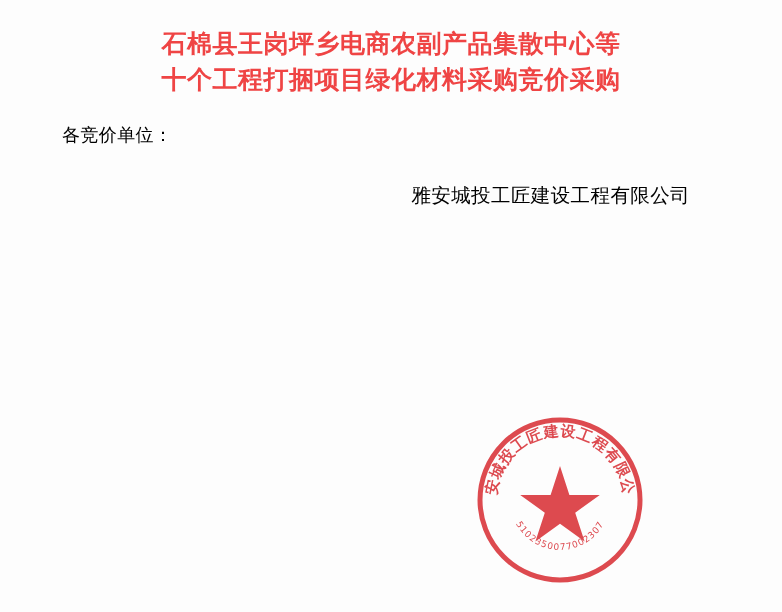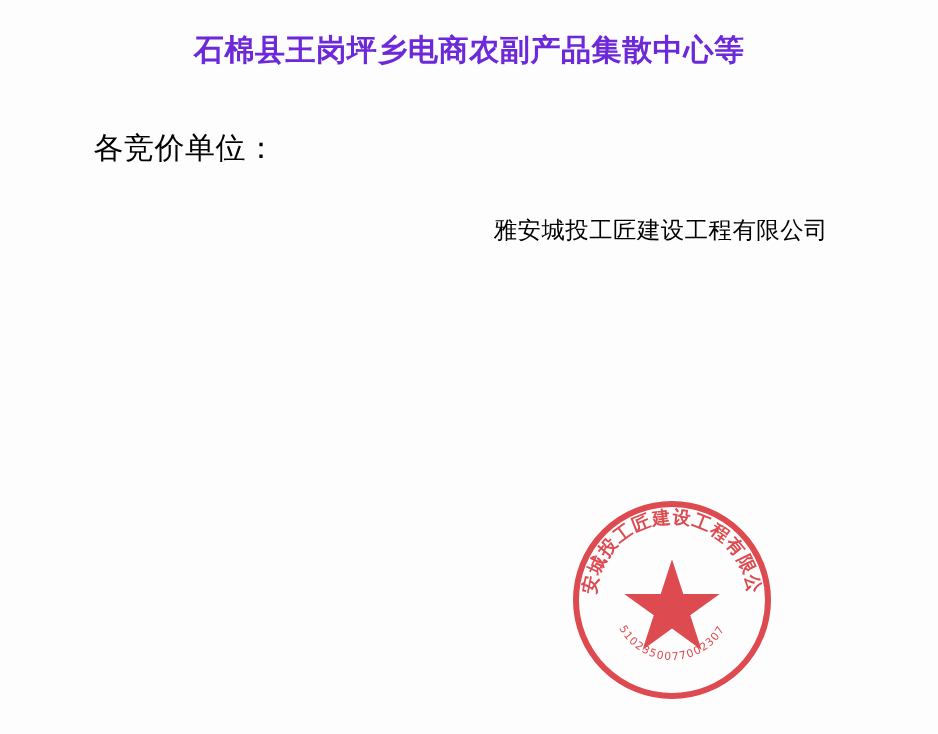--- a/index.html
+++ b/index.html
@@ -19,34 +19,34 @@
     width: 782px;
     height: 612px;
     box-sizing: border-box;
     padding: 0;
     background: #fdfdfd;
   }
   .title {
     margin: 0;
     padding: 26px 64px 0 64px;
     text-align: center;
-    font-family: Liberation Mono, monospace;
+    font-family: Liberation Sans, sans-serif;
     font-weight: bold;
     font-size: 25px;
     line-height: 1.42;
     letter-spacing: 0.5px;
-    color: #6d28d9;
+    color: #ef4444;
   }
   .title .tline {
     display: block;
   }
   .body-block {
-    padding: 0 58px 0 78px;
-    margin-top: 38px;
-    font-size: 25px;
+    padding: 0 58px 0 62px;
+    margin-top: 20px;
+    font-size: 18px;
     line-height: 1.95;
     letter-spacing: 0.4px;
   }
   .salutation {
     margin: 0 0 4px 0;
   }
   .para {
     margin: 0;
     text-indent: 2em;
     text-align: justify;
@@ -98,20 +98,21 @@
     letter-spacing: 1px;
   }
 </style>
 </head>
 <body>
 
 <div class="page">
 
   <h1 class="title">
     <span class="tline">石棉县王岗坪乡电商农副产品集散中心等</span>
+    <span class="tline">十个工程打捆项目绿化材料采购竞价采购</span>
   </h1>
 
   <div class="body-block">
     <p class="salutation">各竞价单位：</p>
   </div>
 
   <div class="signature">
     <span class="sig-line">雅安城投工匠建设工程有限公司</span>
   </div>
 

